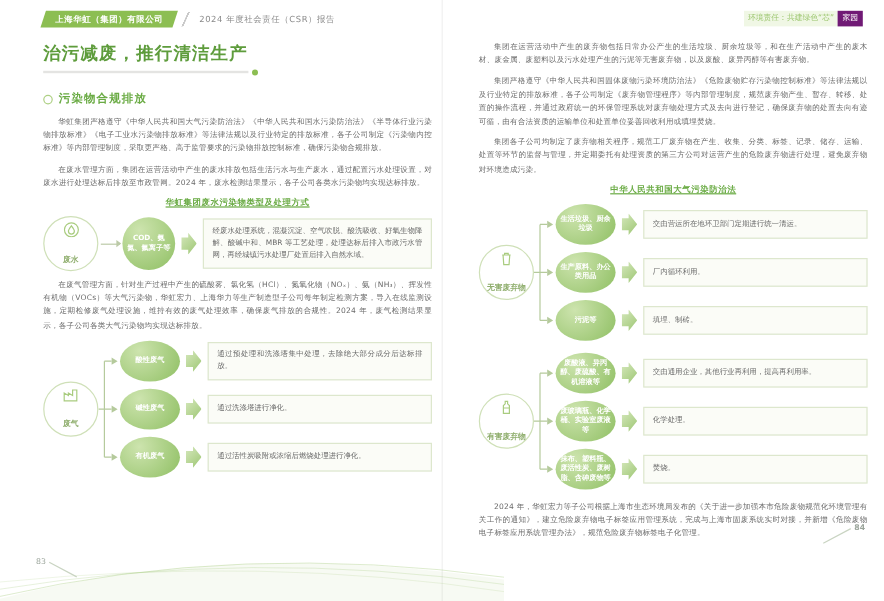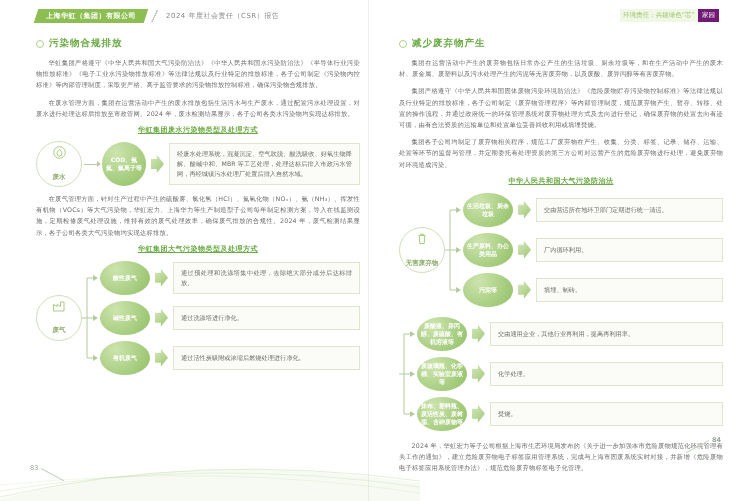--- a/index.html
+++ b/index.html
@@ -98,20 +98,23 @@
     <div class="badge-slash"></div>
     <div class="report-title">2024 年度社会责任（CSR）报告</div>
   </div>
   <div class="chapter-tag">
     <span class="chapter-prefix">环境责任：共建绿色“芯”</span>
     <span class="chapter-highlight">家园</span>
   </div>
 </div>
 
 <div class="page page-left">
+  <div>
+    <span class="page-title">治污减废，推行清洁生产</span>
+  </div>
   <div class="section-head">
     <span class="ring-icon"></span>
     <span class="section-title">污染物合规排放</span>
   </div>
   <p class="para">华虹集团严格遵守《中华人民共和国大气污染防治法》《中华人民共和国水污染防治法》《半导体行业污染物排放标准》《电子工业水污染物排放标准》等法律法规以及行业特定的排放标准，各子公司制定《污染物内控标准》等内部管理制度，采取更严格、高于监管要求的污染物排放控制标准，确保污染物合规排放。</p>
   <p class="para">在废水管理方面，集团在运营活动中产生的废水排放包括生活污水与生产废水，通过配置污水处理设置，对废水进行处理达标后排放至市政管网。2024 年，废水检测结果显示，各子公司各类水污染物均实现达标排放。</p>
 
   <div class="diagram-title">华虹集团废水污染物类型及处理方式</div>
   <div class="flow-row">
     <div class="src-circle">
@@ -122,21 +125,20 @@
       <span class="src-label">废水</span>
     </div>
     <div class="thin-arrow"></div>
     <div class="bubble bubble-circle">COD、氨氮、氟离子等</div>
     <div class="chevron"></div>
     <div class="flow-box">经废水处理系统，混凝沉淀、空气吹脱、酸洗吸收、好氧生物降解、酸碱中和、MBR 等工艺处理，处理达标后排入市政污水管网，再经城镇污水处理厂处置后排入自然水域。</div>
   </div>
 
   <p class="para">在废气管理方面，针对生产过程中产生的硫酸雾、氯化氢（HCl）、氮氧化物（NOₓ）、氨（NH₃）、挥发性有机物（VOCs）等大气污染物，华虹宏力、上海华力等生产制造型子公司每年制定检测方案，导入在线监测设施，定期检修废气处理设施，维持有效的废气处理效率，确保废气排放的合规性。2024 年，废气检测结果显示，各子公司各类大气污染物均实现达标排放。</p>
 
-  <div class="diagram-title">华虹集团大气污染物类型及处理方式</div>
   <div class="multi-flow">
     <div class="src-circle">
       <svg width="14" height="12" viewBox="0 0 14 12">
         <path d="M1.5 11 V4.5 L5 6.5 V4.5 L8.5 6.5 V2 h3.5 V11 Z" fill="none" stroke="#a9cc7f" stroke-width="1"></path>
       </svg>
       <span class="src-label">废气</span>
     </div>
     <svg class="bracket" width="18" height="116" viewBox="0 0 18 116">
       <path d="M0 58 H5 M5 18 V98 M5 18 H11 M5 58 H11 M5 98 H11" stroke="#b5ca9c" stroke-width="1" fill="none"></path>
       <polygon points="11,15 16,18 11,21" fill="#b5ca9c"></polygon>
@@ -157,24 +159,20 @@
       <div class="mrow">
         <div class="bubble bubble-ellipse">有机废气</div>
         <div class="chevron"></div>
         <div class="flow-box">通过活性炭吸附或浓缩后燃烧处理进行净化。</div>
       </div>
     </div>
   </div>
 </div>
 
 <div class="page page-right">
-  <div class="section-head">
-    <span class="ring-icon"></span>
-    <span class="section-title">减少废弃物产生</span>
-  </div>
   <p class="para">集团在运营活动中产生的废弃物包括日常办公产生的生活垃圾、厨余垃圾等，和在生产活动中产生的废木材、废金属、废塑料以及污水处理产生的污泥等无害废弃物，以及废酸、废异丙醇等有害废弃物。</p>
   <p class="para">集团严格遵守《中华人民共和国固体废物污染环境防治法》《危险废物贮存污染物控制标准》等法律法规以及行业特定的排放标准，各子公司制定《废弃物管理程序》等内部管理制度，规范废弃物产生、暂存、转移、处置的操作流程，并通过政府统一的环保管理系统对废弃物处理方式及去向进行登记，确保废弃物的处置去向有迹可循，由有合法资质的运输单位和处置单位妥善回收利用或填埋焚烧。</p>
   <p class="para">集团各子公司均制定了废弃物相关程序，规范工厂废弃物在产生、收集、分类、标签、记录、储存、运输、处置等环节的监督与管理，并定期委托有处理资质的第三方公司对运营产生的危险废弃物进行处理，避免废弃物对环境造成污染。</p>
 
   <div class="diagram-title">中华人民共和国大气污染防治法</div>
 
   <div class="multi-flow">
     <div class="src-circle">
       <svg width="12" height="13" viewBox="0 0 12 13">
         <path d="M2.5 3.5 H9.5 M4.5 3.5 V2.2 H7.5 V3.5 M3.2 3.5 L3.8 11.5 H8.2 L8.8 3.5" fill="none" stroke="#a9cc7f" stroke-width="1"></path>
@@ -200,20 +198,26 @@
       </div>
       <div class="mrow">
         <div class="bubble bubble-ellipse">污泥等</div>
         <div class="chevron"></div>
         <div class="flow-box">填埋、制砖。</div>
       </div>
     </div>
   </div>
 
   <div class="multi-flow">
+    <div class="src-circle">
+      <svg width="10" height="13" viewBox="0 0 10 13">
+        <path d="M3.5 1.5 H6.5 M4 1.5 V3.5 L2.5 5 V11.5 H7.5 V5 L6 3.5 V1.5 M2.5 7 H7.5" fill="none" stroke="#a9cc7f" stroke-width="1"></path>
+      </svg>
+      <span class="src-label">有害废弃物</span>
+    </div>
     <svg class="bracket" width="18" height="116" viewBox="0 0 18 116">
       <path d="M0 58 H5 M5 18 V98 M5 18 H11 M5 58 H11 M5 98 H11" stroke="#b5ca9c" stroke-width="1" fill="none"></path>
       <polygon points="11,15 16,18 11,21" fill="#b5ca9c"></polygon>
       <polygon points="11,55 16,58 11,61" fill="#b5ca9c"></polygon>
       <polygon points="11,95 16,98 11,101" fill="#b5ca9c"></polygon>
     </svg>
     <div class="multi-rows">
       <div class="mrow">
         <div class="bubble bubble-ellipse">废酸液、异丙醇、废硫酸、有机溶液等</div>
         <div class="chevron"></div>

